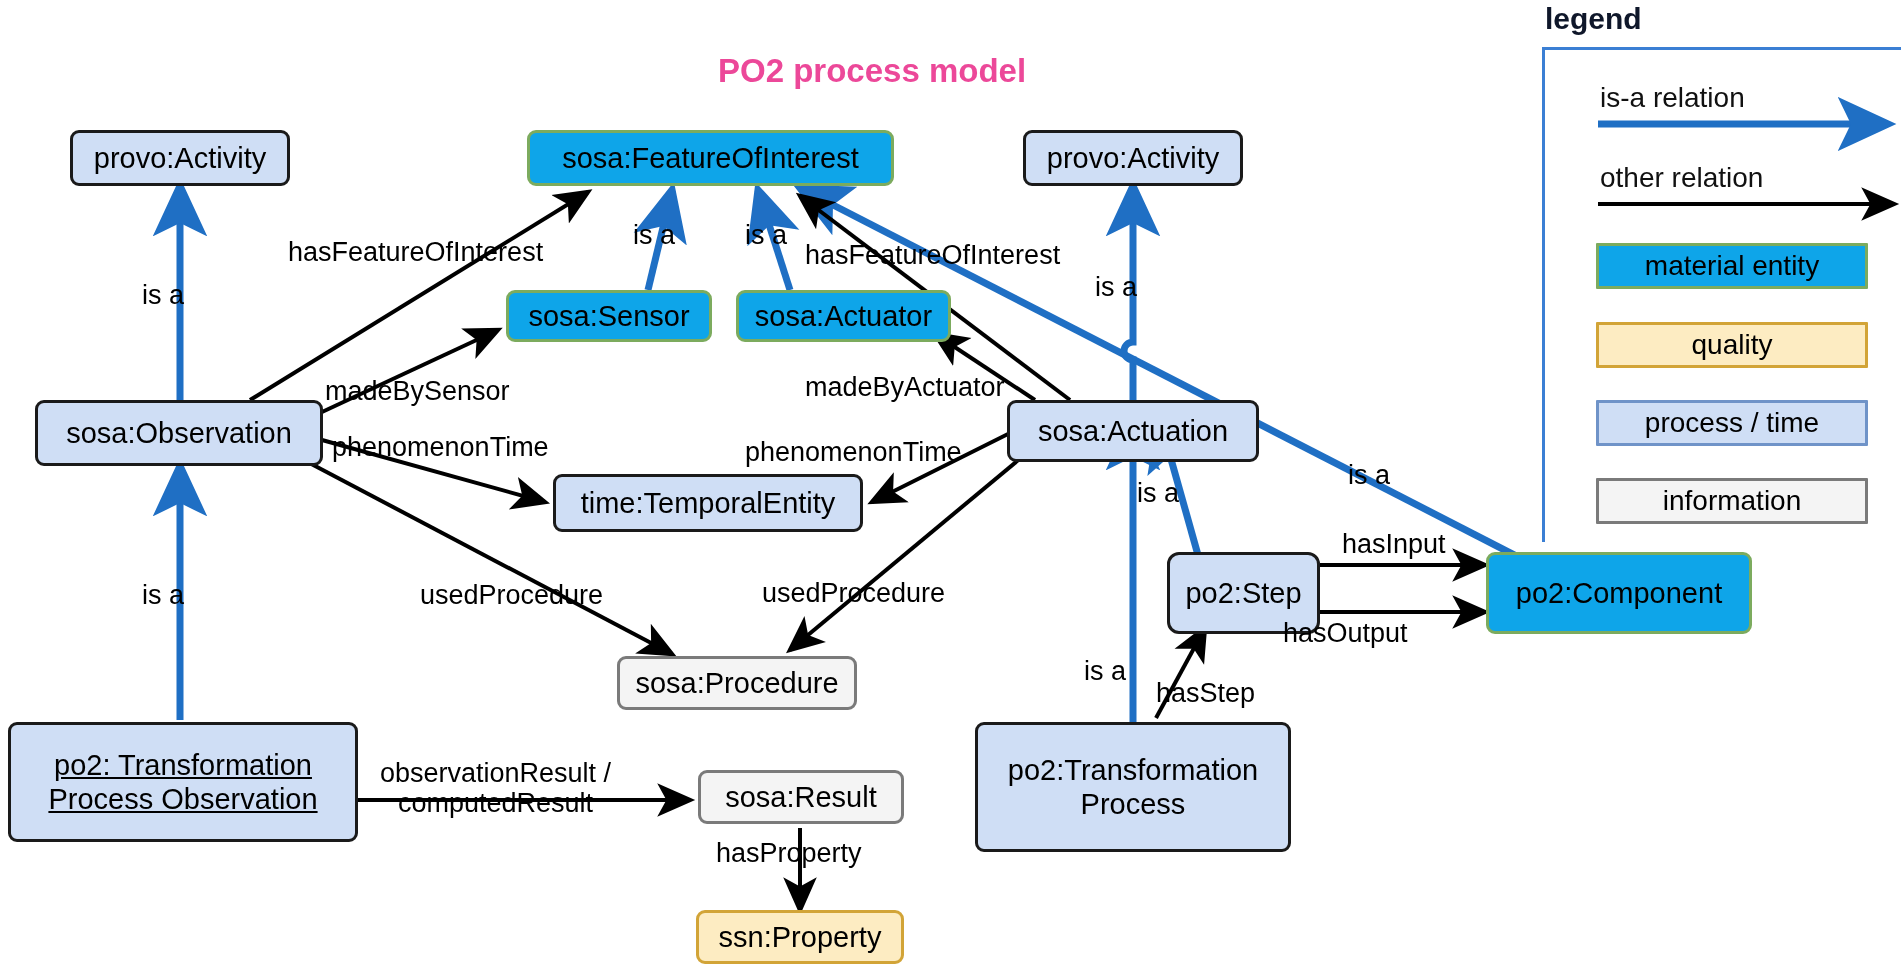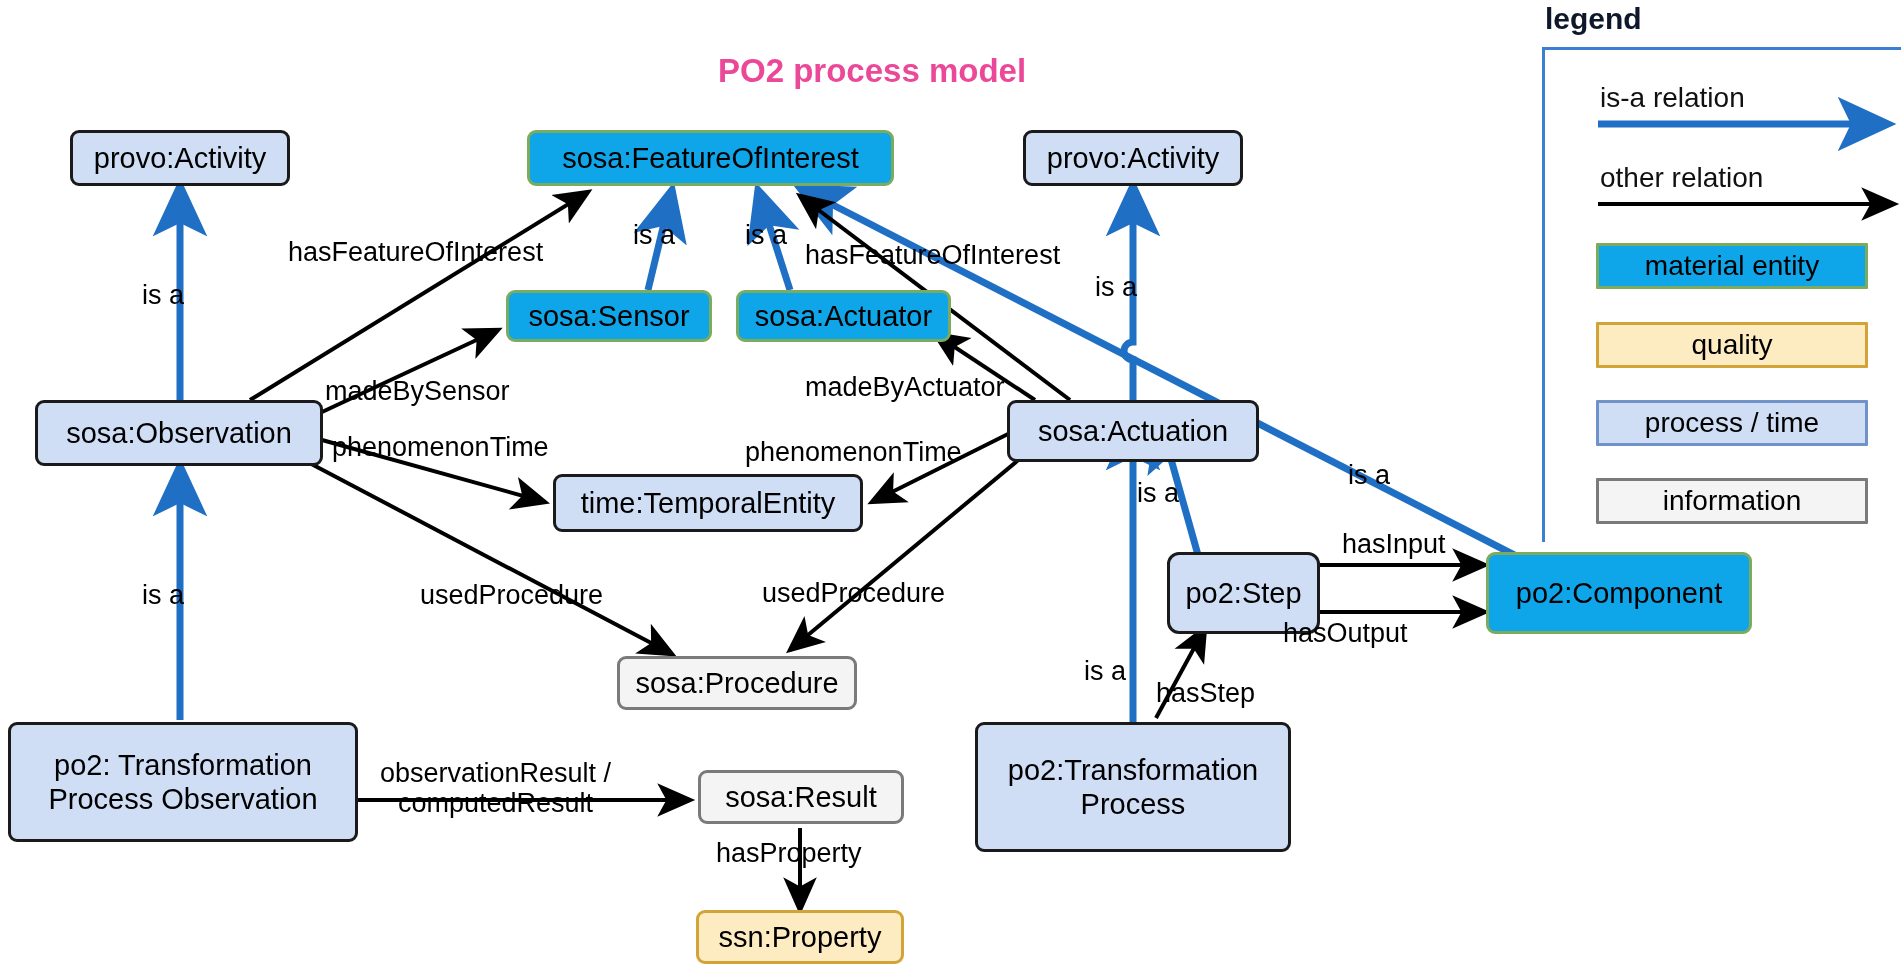--- a/index.html
+++ b/index.html
@@ -190,21 +190,21 @@
   <div class="node n-process" style="left:1007px; top:400px; width:252px; height:62px;">sosa:Actuation</div>
 
   <div class="node n-process" style="left:553px; top:474px; width:310px; height:58px;">time:TemporalEntity</div>
 
   <div class="node n-process" style="left:1167px; top:552px; width:153px; height:82px;border-radius:12px;">po2:Step</div>
 
   <div class="node n-material" style="left:1486px; top:552px; width:266px; height:82px;text-align:right;">po2:Component</div>
 
   <div class="node n-info" style="left:617px; top:656px; width:240px; height:54px;">sosa:Procedure</div>
 
-  <div class="node n-process" style="left:8px; top:722px; width:350px; height:120px;">po2: Transformation
+  <div class="node n-process" style="left:8px; top:722px; width:350px; height:120px;text-decoration:underline;">po2: Transformation
 Process Observation</div>
 
   <div class="node n-process" style="left:975px; top:722px; width:316px; height:130px;">po2:Transformation
 Process</div>
 
   <div class="node n-info" style="left:698px; top:770px; width:206px; height:54px;">sosa:Result</div>
 
   <div class="node n-quality" style="left:696px; top:910px; width:208px; height:54px;">ssn:Property</div>
 
   <div class="elabel" style="left:142px; top:280px;">is a</div>

